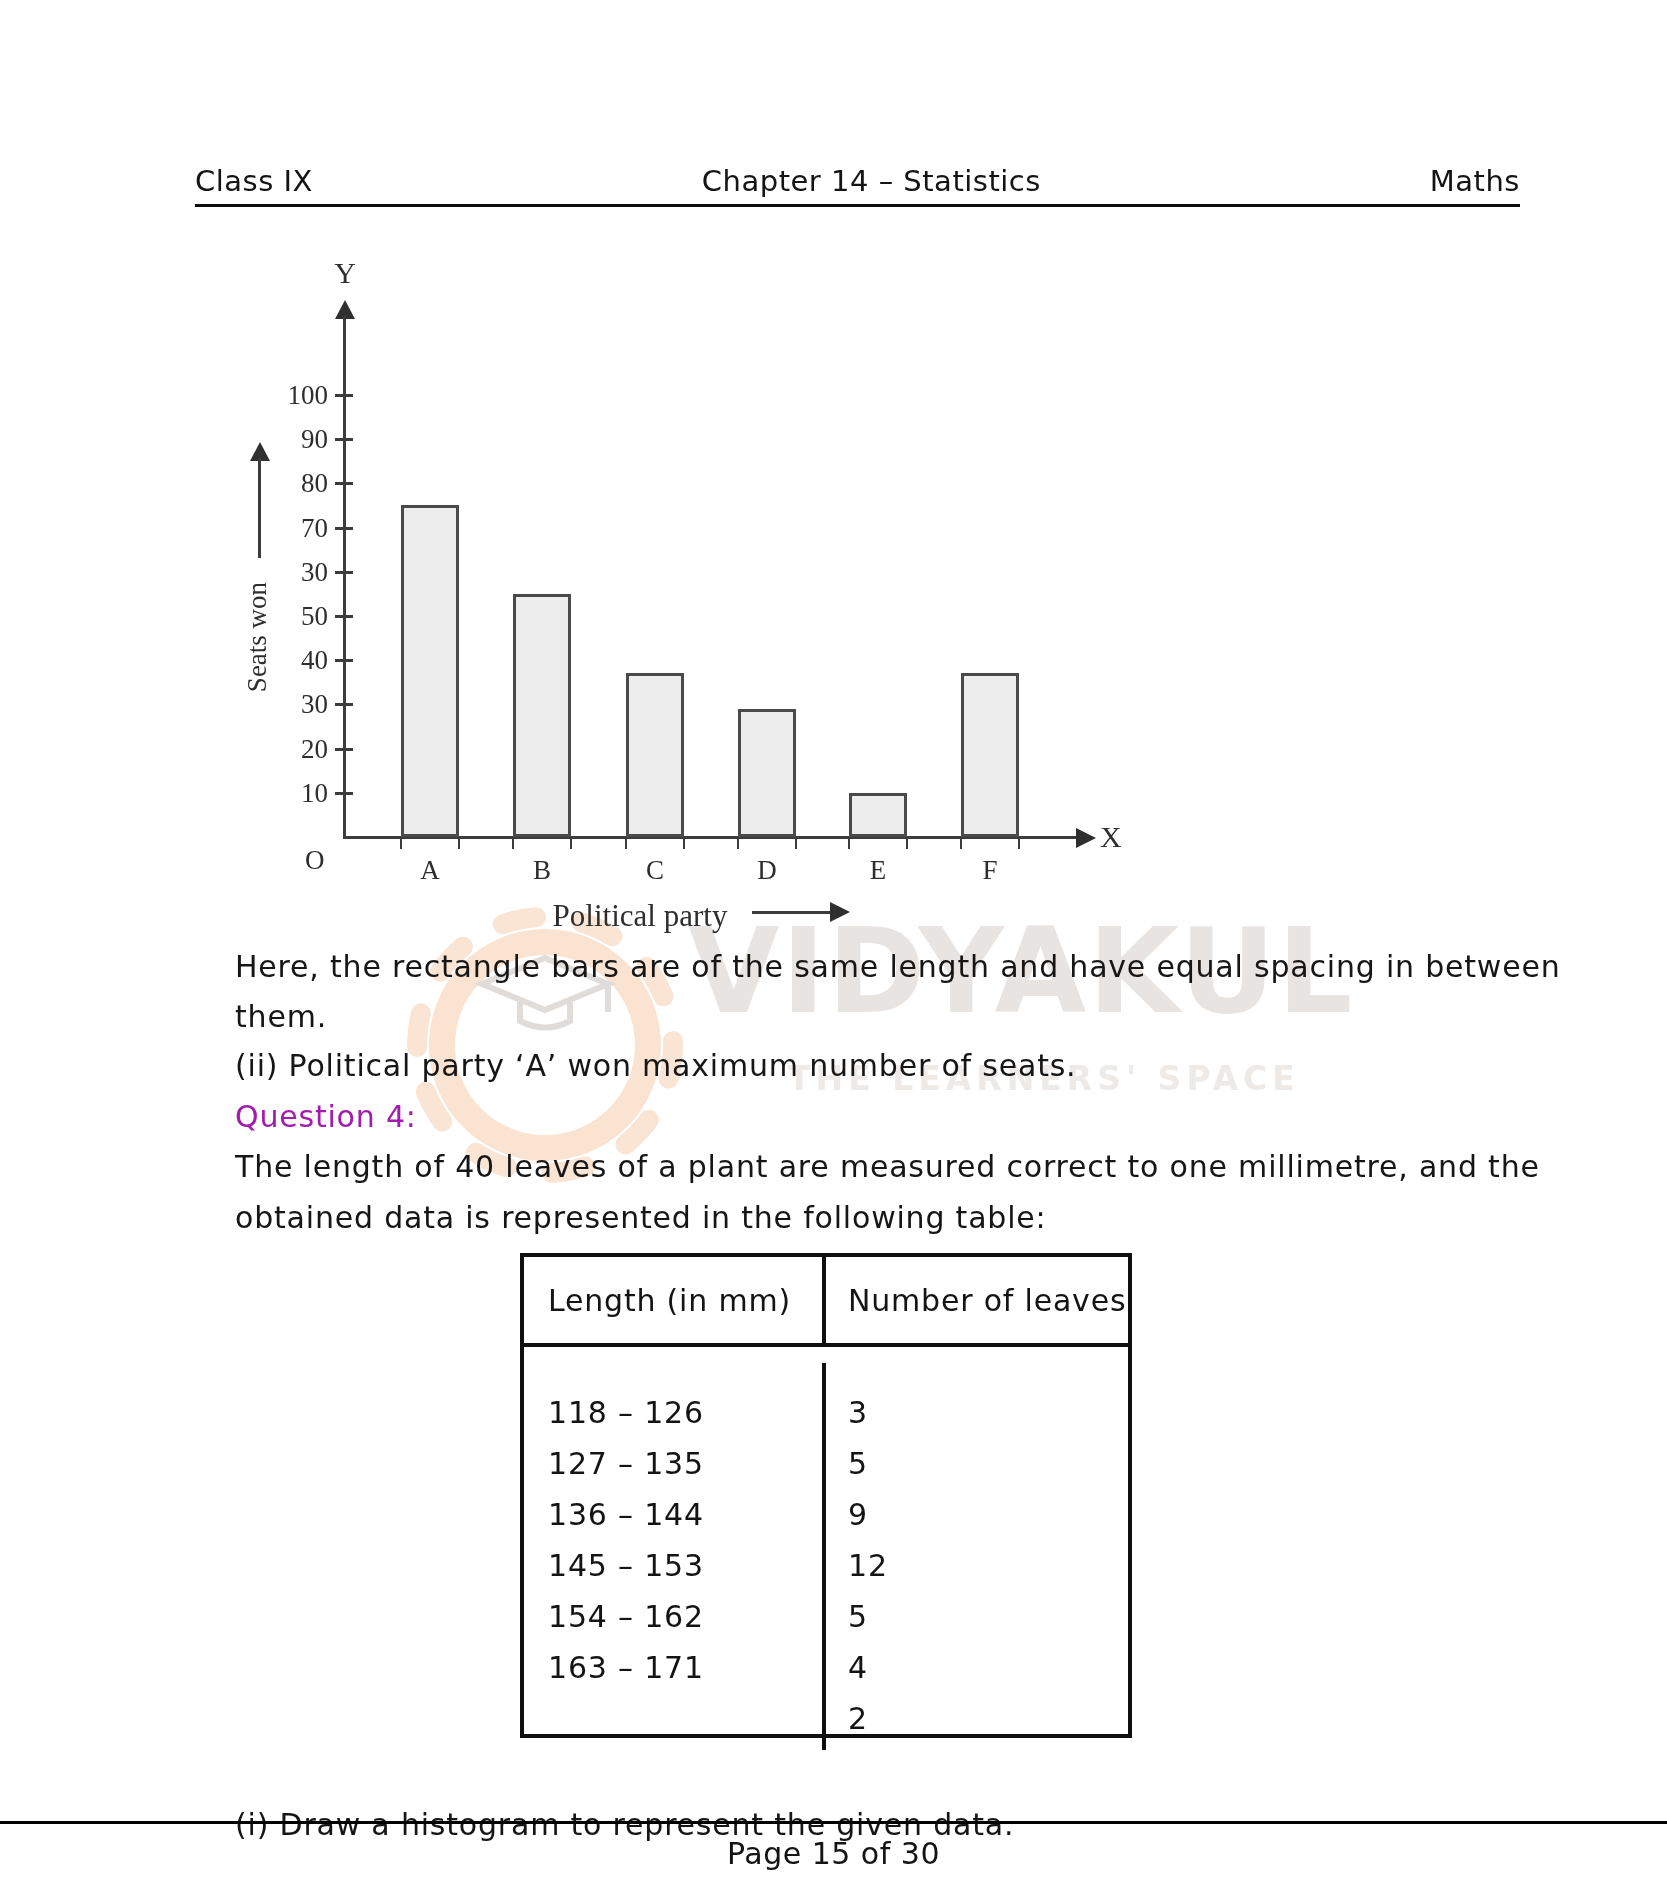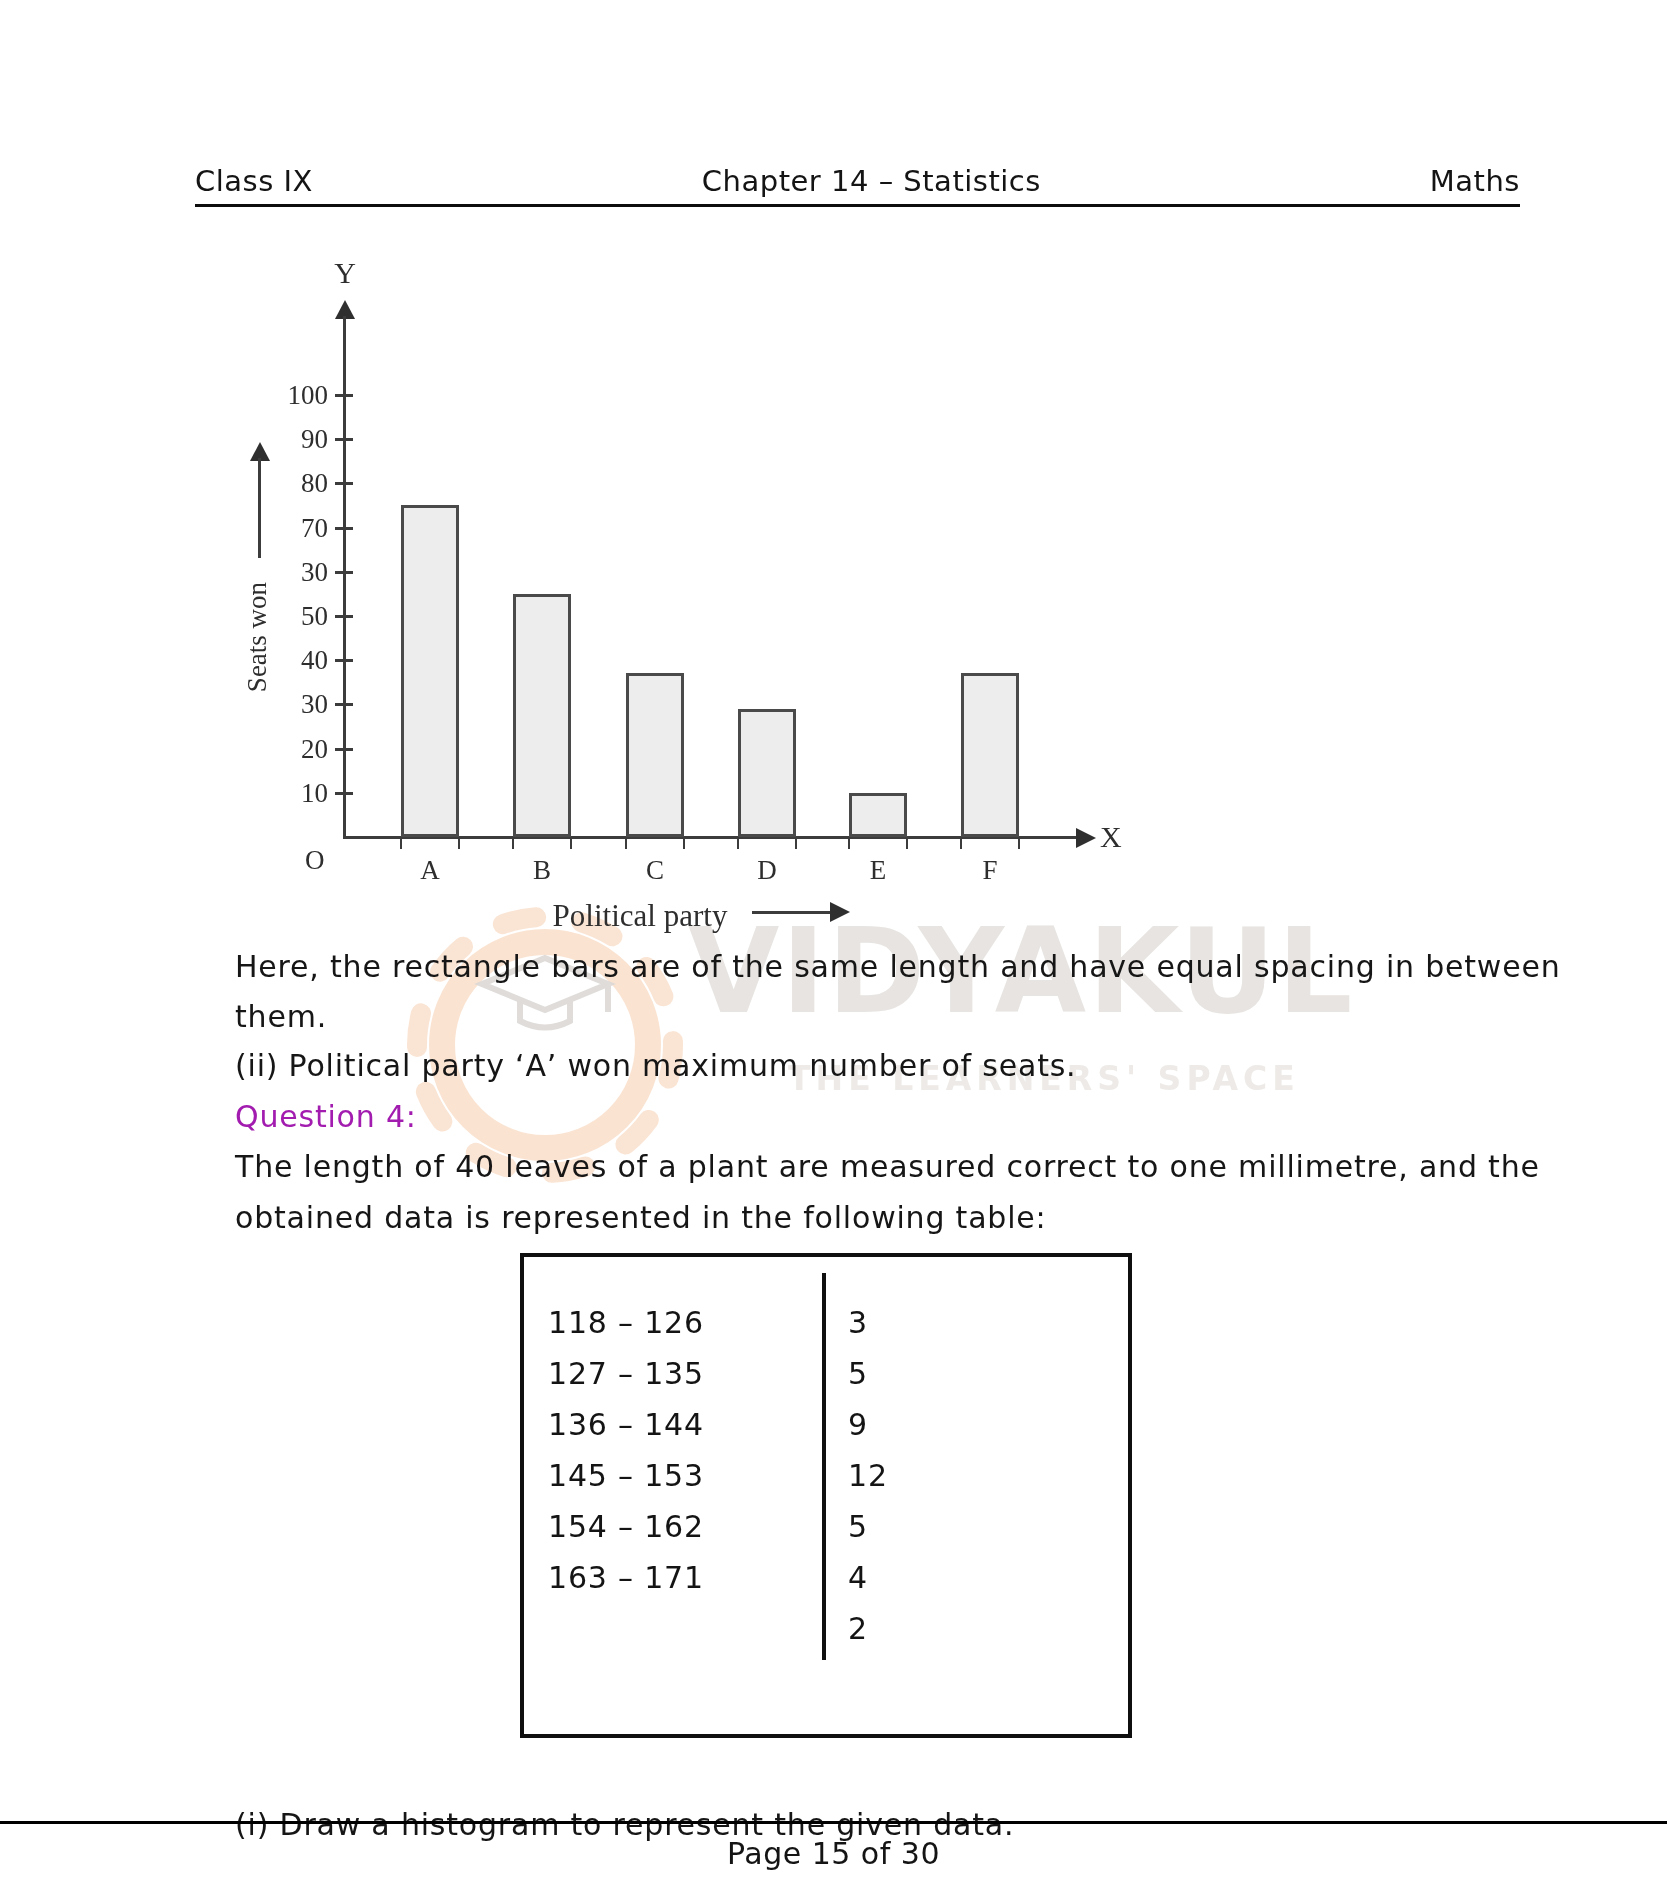--- a/index.html
+++ b/index.html
@@ -170,20 +170,24 @@
   </div>
 
   <div class="bodyline" style="top:950px;">Here, the rectangle bars are of the same length and have equal spacing in between</div>
   <div class="bodyline" style="top:1000px;">them.</div>
   <div class="bodyline" style="top:1049px;">(ii) Political party ‘A’ won maximum number of seats.</div>
   <div class="bodyline q-label" style="top:1100px;">Question 4:</div>
   <div class="bodyline" style="top:1150px;">The length of 40 leaves of a plant are measured correct to one millimetre, and the</div>
   <div class="bodyline" style="top:1201px;">obtained data is represented in the following table:</div>
 
   <div class="leaf-table">
+    <div class="thead">
+      <div class="col-l">Length (in mm)</div>
+      <div class="col-r">Number of leaves</div>
+    </div>
     <div class="tbody">
       <div class="col-l tb-col" id="tbl-col-left">
           <div class="cell">118 – 126</div>
           <div class="cell">127 – 135</div>
           <div class="cell">136 – 144</div>
           <div class="cell">145 – 153</div>
           <div class="cell">154 – 162</div>
           <div class="cell">163 – 171</div>
         </div>
       <div class="col-r tb-col" id="tbl-col-right">

